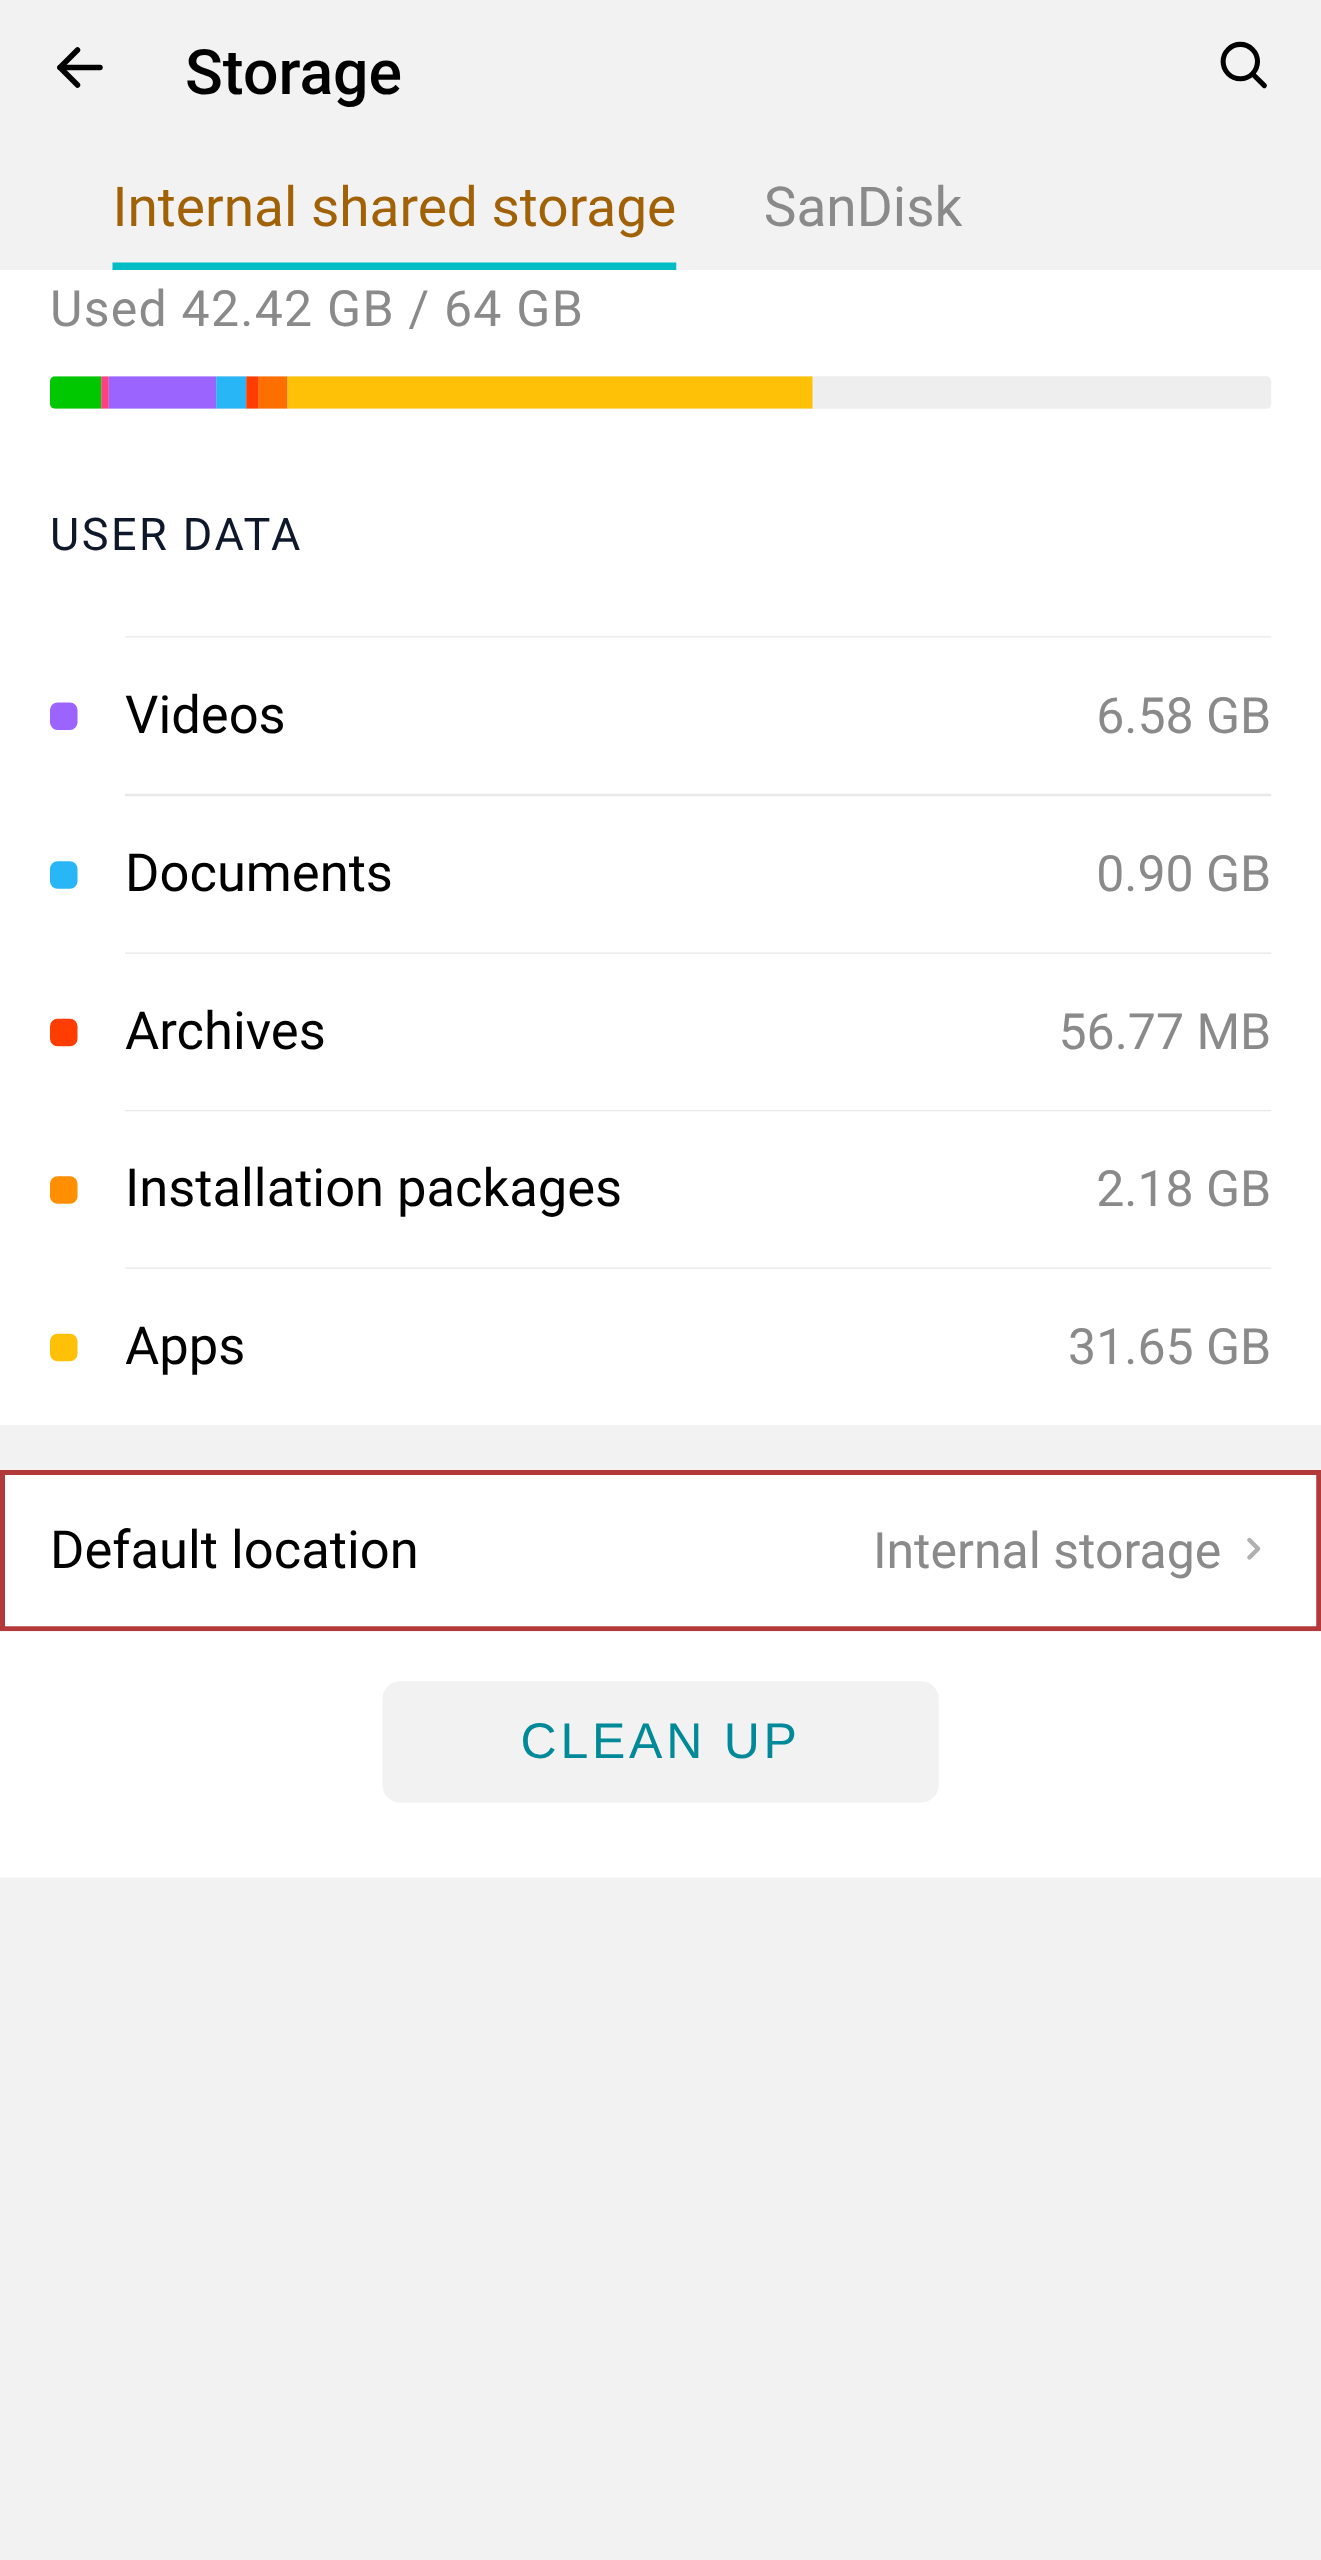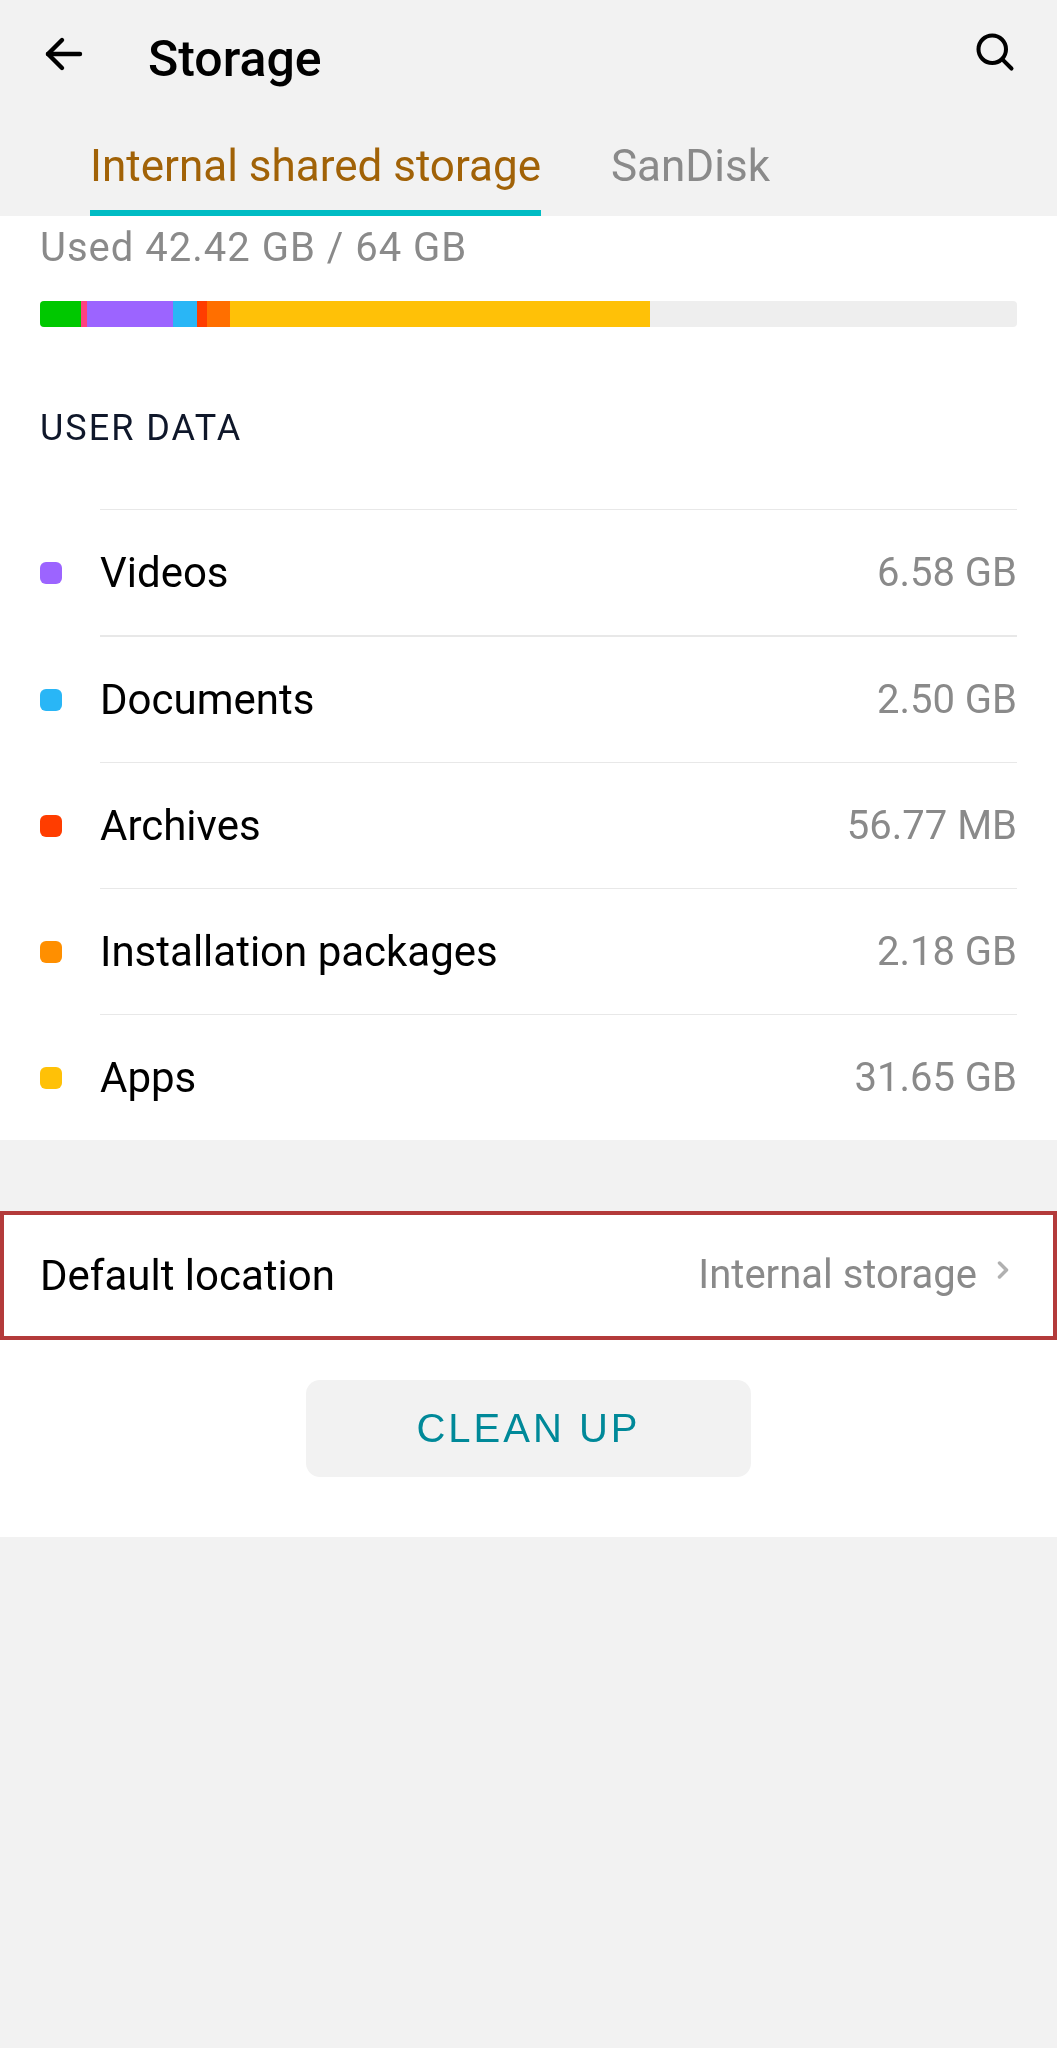--- a/index.html
+++ b/index.html
@@ -108,24 +108,23 @@
       color: #8a8a8a;
     }
     .gap {
       background: #f2f2f2;
       height: 36px;
     }
     .highlight-row {
       background: #fff;
       border: 4px solid #b33a3a;
       display: flex;
-      align-items: flex-start;
+      align-items: center;
       padding: 36px 36px;
       cursor: pointer;
-      margin-top: 35px;
     }
     .hl-label {
       font-size: 42px;
       color: #000;
       flex: 1;
     }
     .hl-value {
       font-size: 40px;
       color: #8a8a8a;
       margin-right: 12px;
@@ -209,21 +208,21 @@
     <div class="list-row">
       <span class="swatch sw-purple" style="margin-left:0"></span>
       <span class="item-label">Videos</span>
       <span class="item-value">6.58 GB</span>
     </div>
     <div class="divider"></div>
     <div class="divider"></div>
     <div class="list-row">
       <span class="swatch sw-blue"></span>
       <span class="item-label">Documents</span>
-      <span class="item-value">2.50 GB</span>
+      <span class="item-value">0.90 GB</span>
     </div>
     <div class="divider"></div>
     <div class="list-row">
       <span class="swatch sw-red"></span>
       <span class="item-label">Archives</span>
       <span class="item-value">56.77 MB</span>
     </div>
     <div class="divider"></div>
     <div class="list-row">
       <span class="swatch sw-orange"></span>

